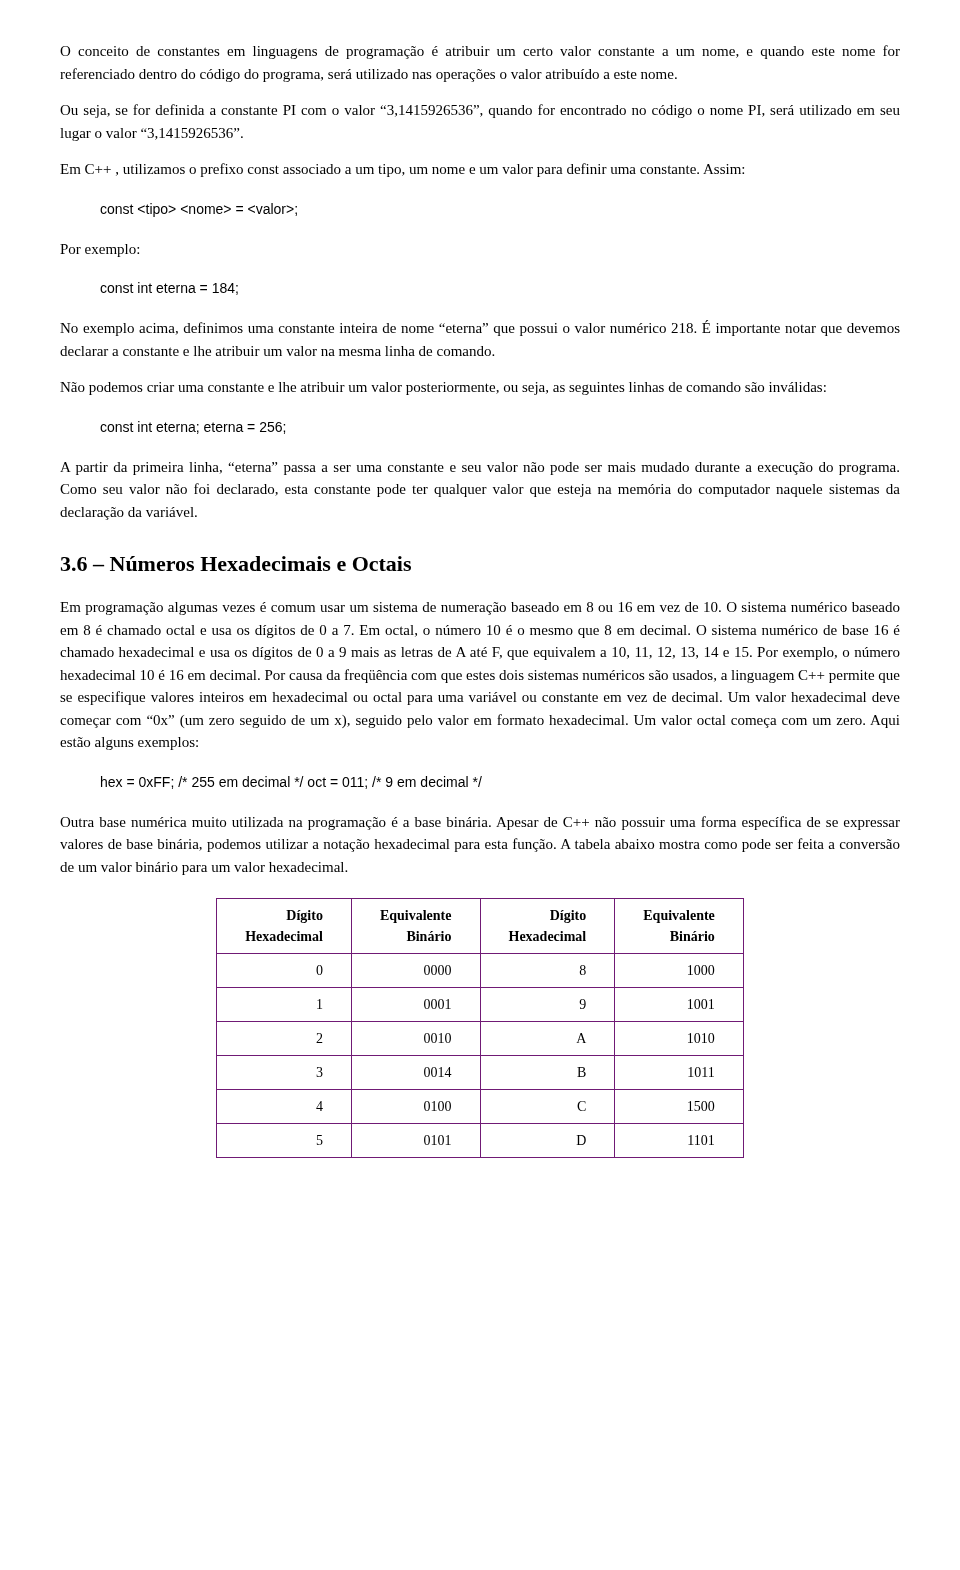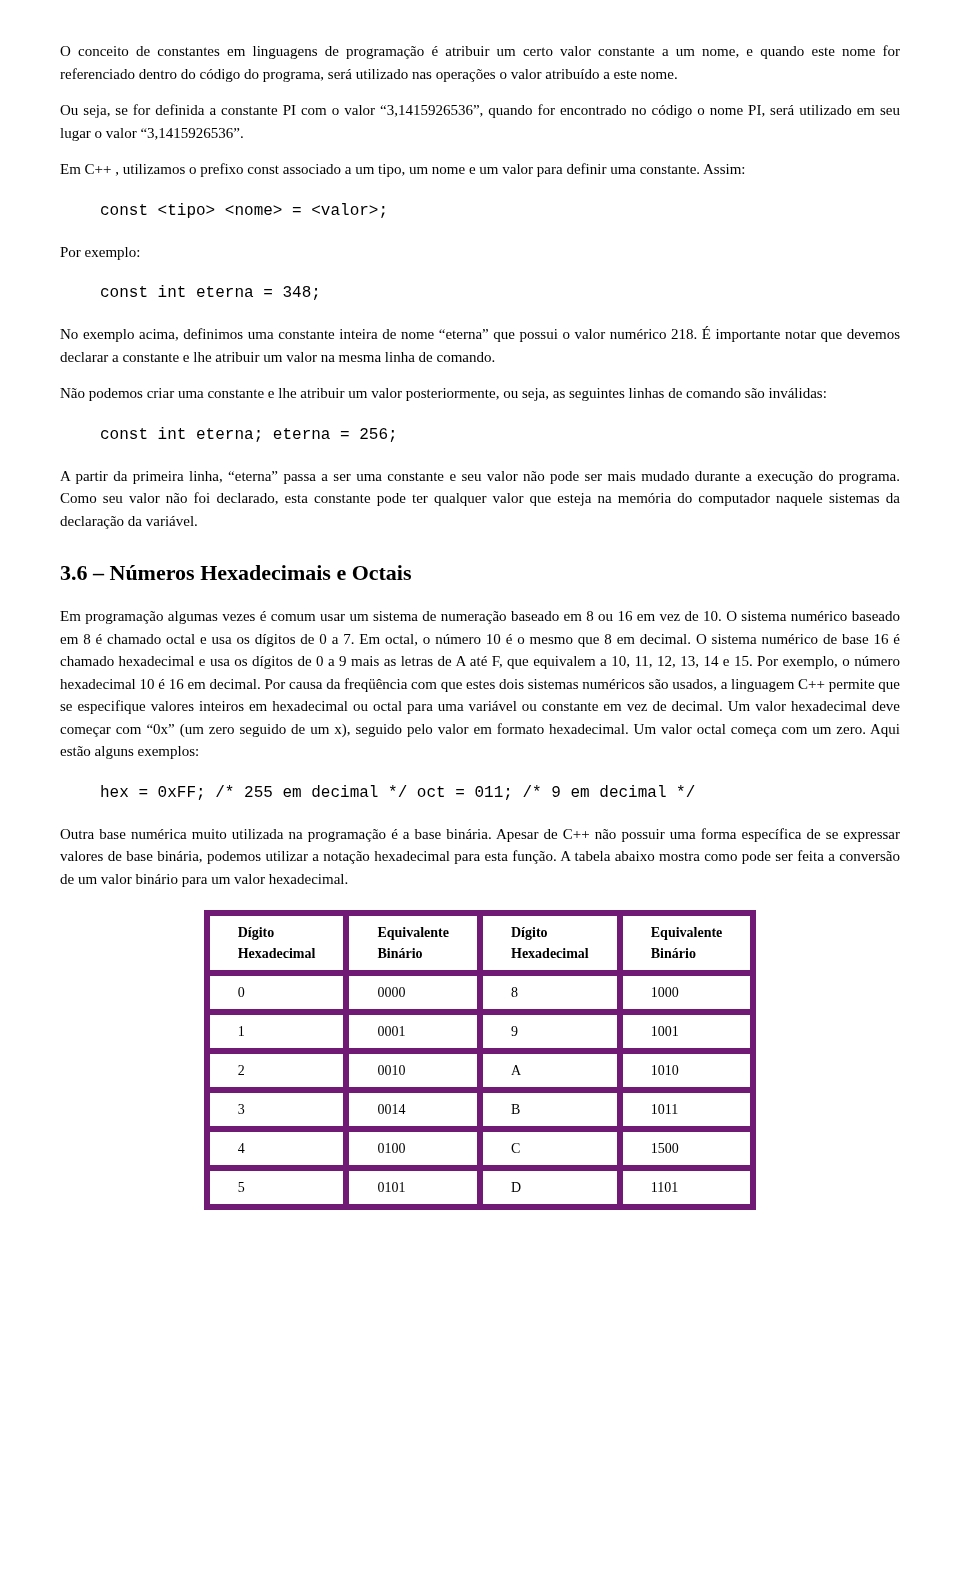--- a/index.html
+++ b/index.html
@@ -14,62 +14,62 @@
       background: #fff;
       width: 960px;
       padding: 40px 60px;
       line-height: 1.5;
     }
     .paragraph {
       text-align: justify;
       margin-bottom: 14px;
     }
     .code-block {
-      font-family: Liberation Mono, monospace;
-      font-size: 16px;
+      font-family: Liberation Sans, sans-serif;
+      font-size: 14px;
       margin: 18px 0 18px 40px;
     }
     .section-title {
       font-size: 22px;
       font-weight: bold;
       margin: 24px 0 16px 0;
     }
     .table-container {
       display: flex;
       justify-content: center;
       margin-top: 20px;
     }
     table {
       border-collapse: collapse;
       font-size: 14px;
     }
     table th, table td {
-      border: 6px solid #701a75;
+      border: 1px solid #701a75;
       padding: 6px 28px;
-      text-align: left;
+      text-align: right;
     }
     table th {
       font-weight: bold;
       background: #fff;
     }
   </style>
 </head>
 <body>
 
 <p class="paragraph">O conceito de constantes em linguagens de programação é atribuir um certo valor constante a um nome, e quando este nome for referenciado dentro do código do programa, será utilizado nas operações o valor atribuído a este nome.</p>
 
 <p class="paragraph">Ou seja, se for definida a constante PI com o valor “3,1415926536”, quando for encontrado no código o nome PI, será utilizado em seu lugar o valor “3,1415926536”.</p>
 
 <p class="paragraph">Em C++ , utilizamos o prefixo const associado a um tipo, um nome e um valor para definir uma constante. Assim:</p>
 
 <div class="code-block">const &lt;tipo&gt; &lt;nome&gt; = &lt;valor&gt;;</div>
 
 <p class="paragraph">Por exemplo:</p>
 
-<div class="code-block">const int eterna = 348;</div>
+<div class="code-block">const int eterna = 184;</div>
 
 <p class="paragraph">No exemplo acima, definimos uma constante inteira de nome “eterna” que possui o valor numérico 218. É importante notar que devemos declarar a constante e lhe atribuir um valor na mesma linha de comando.</p>
 
 <p class="paragraph">Não podemos criar uma constante e lhe atribuir um valor posteriormente, ou seja, as seguintes linhas de comando são inválidas:</p>
 
 <div class="code-block">const int eterna; eterna = 256;</div>
 
 <p class="paragraph">A partir da primeira linha, “eterna” passa a ser uma constante e seu valor não pode ser mais mudado durante a execução do programa. Como seu valor não foi declarado, esta constante pode ter qualquer valor que esteja na memória do computador naquele sistemas da declaração da variável.</p>
 
 <div class="section-title">3.6 – Números Hexadecimais e Octais</div>

